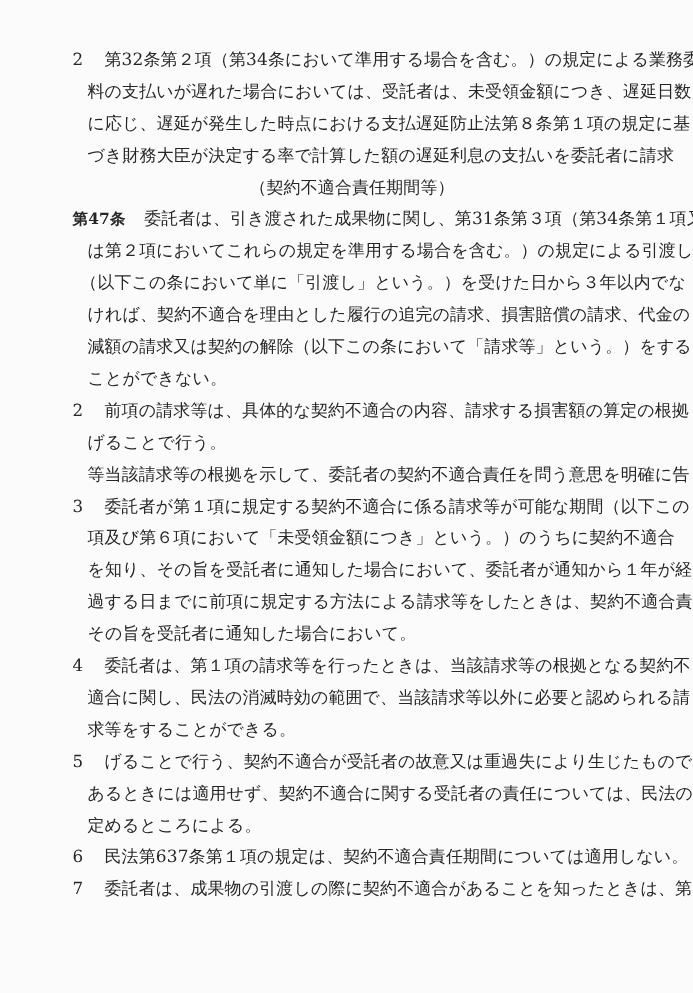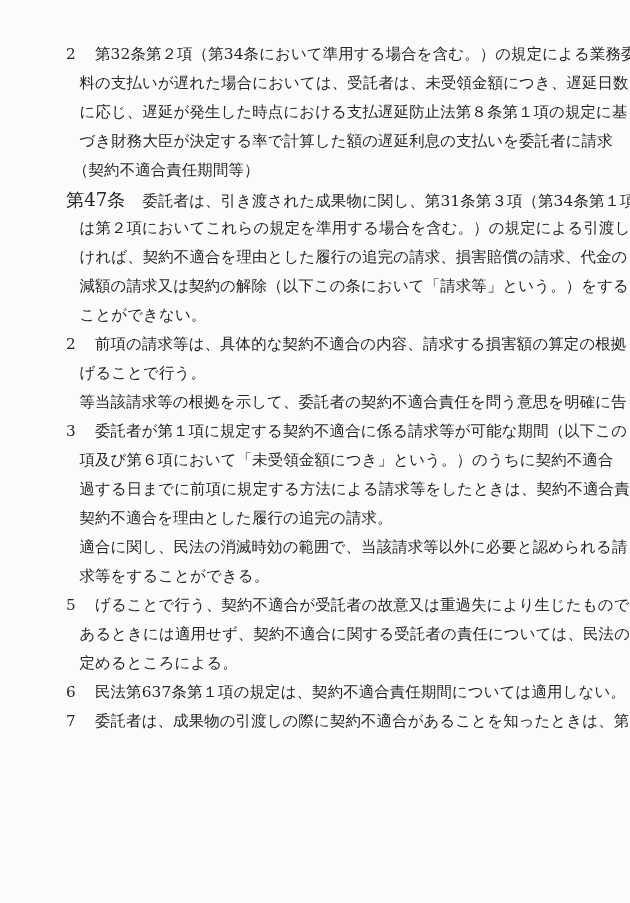--- a/index.html
+++ b/index.html
@@ -44,68 +44,71 @@
     white-space: pre;
     height: 29px;
     line-height: 29px;
     font-size: 15.4px;
     color: #262626;
   }
 
   
   .ln.flush     { padding-left: 0; }      
   .ln.cont      { padding-left: 13.5px; } 
-  .ln.paren     { padding-left: 7px; }    
+  .ln.paren     { padding-left: 7px; text-align: center; }    
 
   
   .num {
     display: inline-block;
     width: 13px;
     text-align: left;
     font-size: 15.2px;
   }
   .gap-num  { display: inline-block; width: 16px; }
   .gap-art  { display: inline-block; width: 17px; }
 
   
-  .art-label { font-size: 18px; }
+  .art-label { font-size: 14px; font-weight: bold; }
 </style>
 </head>
 <body style="background: rgb(251, 251, 251); color: rgb(38, 38, 38);">
 
 <div class="page">
   <div class="doc-body" id="doc-body">
       <div class="blk">
         <div class="ln flush"><span class="num">2</span><span class="gap-num"></span><span>第32条第２項（第34条において準用する場合を含む。）の規定による業務委託</span></div>
         <div class="ln cont">料の支払いが遅れた場合においては、受託者は、未受領金額につき、遅延日数</div>
         <div class="ln cont">に応じ、遅延が発生した時点における支払遅延防止法第８条第１項の規定に基</div>
         <div class="ln cont">づき財務大臣が決定する率で計算した額の遅延利息の支払いを委託者に請求</div>
       </div>
       <div class="blk">
         <div class="ln paren">（契約不適合責任期間等）</div>
       </div>
       <div class="blk">
         <div class="ln flush"><span class="art-label">第47条</span><span class="gap-art"></span><span>委託者は、引き渡された成果物に関し、第31条第３項（第34条第１項又</span></div>
         <div class="ln cont">は第２項においてこれらの規定を準用する場合を含む。）の規定による引渡し</div>
+        <div class="ln paren">（以下この条において単に「引渡し」という。）を受けた日から３年以内でな</div>
         <div class="ln cont">ければ、契約不適合を理由とした履行の追完の請求、損害賠償の請求、代金の</div>
         <div class="ln cont">減額の請求又は契約の解除（以下この条において「請求等」という。）をする</div>
         <div class="ln cont">ことができない。</div>
       </div>
       <div class="blk">
         <div class="ln flush"><span class="num">2</span><span class="gap-num"></span><span>前項の請求等は、具体的な契約不適合の内容、請求する損害額の算定の根拠</span></div>
         <div class="ln cont">げることで行う。</div>
         <div class="ln cont">等当該請求等の根拠を示して、委託者の契約不適合責任を問う意思を明確に告</div>
       </div>
       <div class="blk">
         <div class="ln flush"><span class="num">3</span><span class="gap-num"></span><span>委託者が第１項に規定する契約不適合に係る請求等が可能な期間（以下この</span></div>
         <div class="ln cont">項及び第６項において「未受領金額につき」という。）のうちに契約不適合</div>
+        <div class="ln cont">を知り、その旨を受託者に通知した場合において、委託者が通知から１年が経</div>
         <div class="ln cont">過する日までに前項に規定する方法による請求等をしたときは、契約不適合責</div>
-        <div class="ln cont">契約不適合を理由とした履行の追完の請求。</div>
+        <div class="ln cont">その旨を受託者に通知した場合において。</div>
       </div>
       <div class="blk">
+        <div class="ln flush"><span class="num">4</span><span class="gap-num"></span><span>委託者は、第１項の請求等を行ったときは、当該請求等の根拠となる契約不</span></div>
         <div class="ln cont">適合に関し、民法の消滅時効の範囲で、当該請求等以外に必要と認められる請</div>
         <div class="ln cont">求等をすることができる。</div>
       </div>
       <div class="blk">
         <div class="ln flush"><span class="num">5</span><span class="gap-num"></span><span>げることで行う、契約不適合が受託者の故意又は重過失により生じたもので</span></div>
         <div class="ln cont">あるときには適用せず、契約不適合に関する受託者の責任については、民法の</div>
         <div class="ln cont">定めるところによる。</div>
       </div>
       <div class="blk">
         <div class="ln flush"><span class="num">6</span><span class="gap-num"></span><span>民法第637条第１項の規定は、契約不適合責任期間については適用しない。</span></div>

